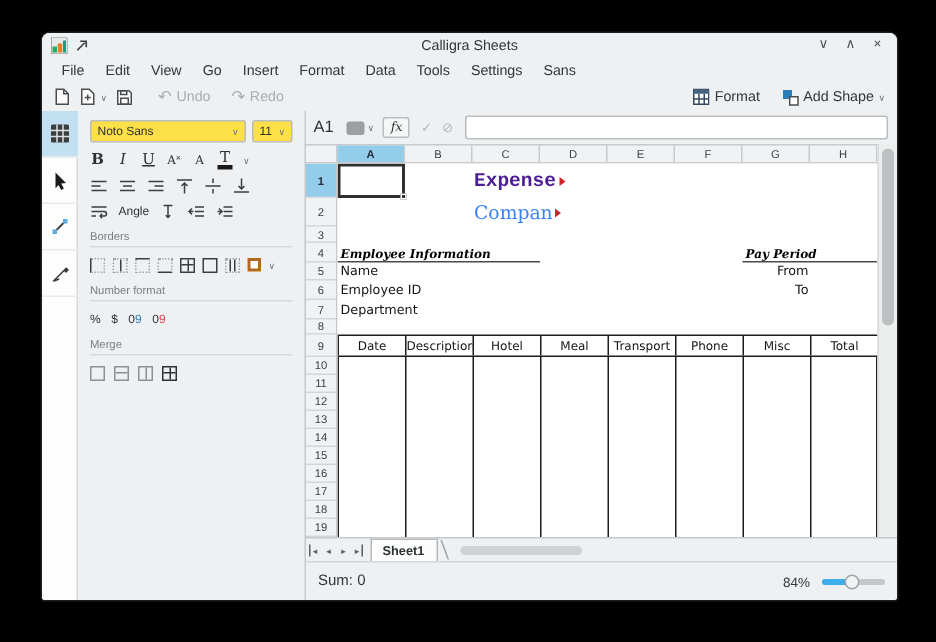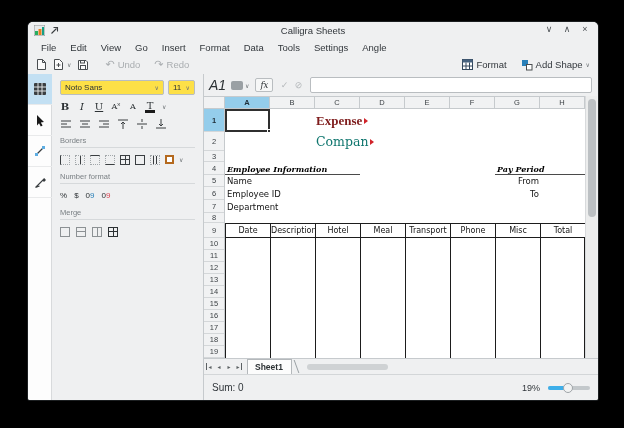--- a/index.html
+++ b/index.html
@@ -59,38 +59,38 @@
   .npi .up { color:#2980b9; } .npi .dn { color:#da4453; }
   .mic { width:10px; height:10px; border:1px solid #8c9194; display:inline-block; }
   .mic.h { background:linear-gradient(#8c9194,#8c9194) 0 50%/100% 1px no-repeat; }
   .mic.v { background:linear-gradient(#8c9194,#8c9194) 50% 0/1px 100% no-repeat; }
   .mic.grid { border:1px solid #2c3134; background:linear-gradient(#2c3134,#2c3134) 50% 0/1px 100% no-repeat, linear-gradient(#2c3134,#2c3134) 0 50%/100% 1px no-repeat; }
 
   
   .main { position:absolute; left:176px; top:52px; right:0; bottom:0; background:#eff0f1; }
 
   .fbar { position:absolute; left:0; top:1px; right:0; height:20px; display:flex; align-items:center; padding-left:5px; }
-  .cellref { font-size:14px; color:#2c3134; width:18px;font-style:italic; }
+  .cellref { font-size:11px; color:#2c3134; width:18px; }
   .fbar .nbicon { width:12px; height:9px; background:#9aa0a4; border-radius:2px; margin:0 2px 0 4px; }
   .fxbtn { border:1px solid #b9bdc0; border-radius:2px; background:#f6f7f7; font-family:"DejaVu Serif", serif; font-style:italic; font-size:8.5px; width:18px; height:14px; text-align:center; line-height:12px; margin:0 4px 0 6px; color:#2c3134; }
   .fico { font-size:9px; color:#b4b8bb; width:14px; text-align:center; }
   .finput { position:absolute; left:106px; right:6px; top:2px; height:16px; background:#fff; border:1px solid #b9bdc0; border-radius:2px; }
 
   .colhdr { position:absolute; left:0; top:22px; height:13px; width:381px; display:flex; background:#f1f2f3; border-top:1px solid #c6cacd; border-bottom:1px solid #c6cacd; }
   .corner { width:21px; border-right:1px solid #c6cacd; }
   .ch { width:45px; border-right:1px solid #c6cacd; font-size:7.5px; color:#3a3f43; text-align:center; line-height:11px; }
   .ch.sel { background:#94cdeb; font-weight:bold; color:#21303a; }
   .rowhdr { position:absolute; left:0; top:35px; width:21px; height:249px; background:#f1f2f3; border-right:1px solid #c6cacd; overflow:hidden; }
   .rh { border-bottom:1px solid #d4d7d9; font-size:7.5px; color:#3a3f43; text-align:center; display:flex; align-items:center; justify-content:center; }
   .rh.sel { background:#94cdeb; font-weight:bold; color:#21303a; }
 
   .canvas { position:absolute; left:21px; top:35px; width:360px; height:249px; background:#fff; overflow:hidden; }
   .cl { position:absolute; font-family:"DejaVu Sans", sans-serif; font-size:8.5px; color:#141414; display:flex; align-items:center; }
-  .serifb { font-family:Liberation Serif, serif; font-weight:bold; font-size:13px; color:#7f1d1d; }
-  .serifr { font-family:"DejaVu Serif", serif; font-size:12.5px; color:#0f766e; }
+  .serifb { font-family:Liberation Mono, monospace; font-weight:bold; font-size:13px; color:#4c1d95; }
+  .serifr { font-family:"DejaVu Serif", serif; font-size:12.5px; color:#3b82f6; }
   .serifh { font-family:"DejaVu Serif", serif; font-weight:bold; font-style:italic; font-size:8px; color:#000; }
   .marker { width:0; height:0; border-left:4px solid #d1232a; border-top:3px solid transparent; border-bottom:3px solid transparent; margin-left:2px; }
   .uline { position:absolute; height:0; border-top:1px solid #4a4a4a; }
   .t9 { position:absolute; left:0; top:114px; width:410px; height:15px; border-top:1px solid #1d1d1d; border-bottom:1px solid #1d1d1d; border-right:1px solid #1d1d1d; display:flex; }
   .t9c { width:45px; border-left:1px solid #1d1d1d; font-family:"DejaVu Sans", sans-serif; font-size:8px; color:#141414; text-align:center; line-height:13px; overflow:hidden; }
   .vline { position:absolute; top:129px; bottom:0; width:1px; background:#1d1d1d; }
 
   .selbox { position:absolute; left:0; top:0; width:45px; height:23px; border:2px solid #2f2f2f; background:#fff; }
   .selbox .handle { position:absolute; right:-3px; bottom:-3px; width:4px; height:4px; background:#2f2f2f; border:1px solid #fff; }
 
@@ -146,21 +146,21 @@
     <div class="menubar">
       <span class="mi">File</span>
       <span class="mi">Edit</span>
       <span class="mi">View</span>
       <span class="mi">Go</span>
       <span class="mi">Insert</span>
       <span class="mi">Format</span>
       <span class="mi">Data</span>
       <span class="mi">Tools</span>
       <span class="mi">Settings</span>
-      <span class="mi">Angle</span>
+      <span class="mi">Sans</span>
     </div>
 
     <div class="toolbar">
       <span class="tbtn">
         <svg width="11" height="13" viewBox="0 0 11 13">
             <path d="M1.5 1.5 h5 l3 3 v7 h-8 z" fill="#fbfbfb" stroke="#4a4e51"></path>
             <path d="M6.5 1.5 v3 h3" fill="none" stroke="#4a4e51"></path>
           </svg>
       </span>
       <span class="tbtn">
@@ -274,20 +274,43 @@
             </svg>
           </span>
         <span>
             <svg width="12" height="12" viewBox="0 0 12 12">
               <path d="M1 6h10M6 1v3M6 8v3" stroke="#3a3e41" fill="none"></path>
             </svg>
           </span>
         <span>
             <svg width="12" height="12" viewBox="0 0 12 12">
               <path d="M1 10h10M6 1v7M4 6l2 2 2-2" stroke="#3a3e41" fill="none"></path>
+            </svg>
+          </span>
+      </div>
+      <div class="irow">
+        <span>
+            <svg width="12" height="12" viewBox="0 0 12 12">
+              <path d="M1 3h10M1 6h8.5a1.5 1.5 0 0 1 0 3H7M8 7.5 6.8 9l1.2 1.5M1 9h3" stroke="#3a3e41" fill="none"></path>
+            </svg>
+          </span>
+        <span class="lbl-btn">Angle</span>
+        <span>
+            <svg width="12" height="12" viewBox="0 0 12 12">
+              <path d="M3 2h6M6 2v8M4.5 8.5 6 10l1.5-1.5" stroke="#3a3e41" fill="none"></path>
+            </svg>
+          </span>
+        <span>
+            <svg width="12" height="12" viewBox="0 0 12 12">
+              <path d="M5 3h6M5 6h6M5 9h6M4 6H1M3 4 1 6l2 2" stroke="#3a3e41" fill="none"></path>
+            </svg>
+          </span>
+        <span>
+            <svg width="12" height="12" viewBox="0 0 12 12">
+              <path d="M5 3h6M5 6h6M5 9h6M1 6h3M2 4l2 2-2 2" stroke="#3a3e41" fill="none"></path>
             </svg>
           </span>
       </div>
       <div class="sec">Borders</div>
       <div class="irow" style="gap:5px">
         <span class="bic b-l"></span>
         <span class="bic b-v"></span>
         <span class="bic b-t"></span>
         <span class="bic b-b"></span>
         <span class="bic b-all"></span>
@@ -419,21 +442,21 @@
             <span class="bar-r">▸</span>
           </span>
         <span class="tab">Sheet1</span>
         <span class="tab-slant"></span>
         <span class="hthumb"></span>
       </div>
 
       <div class="statusbar">
         <span class="sum">Sum: 0</span>
         <span class="zoomwrap">
-          <span class="zoomtxt">19%</span>
+          <span class="zoomtxt">84%</span>
           <span class="slider">
             <span class="fill"></span>
             <span class="knob"></span>
           </span>
         </span>
       </div>
 
     </div>
   </div>
 </div>

